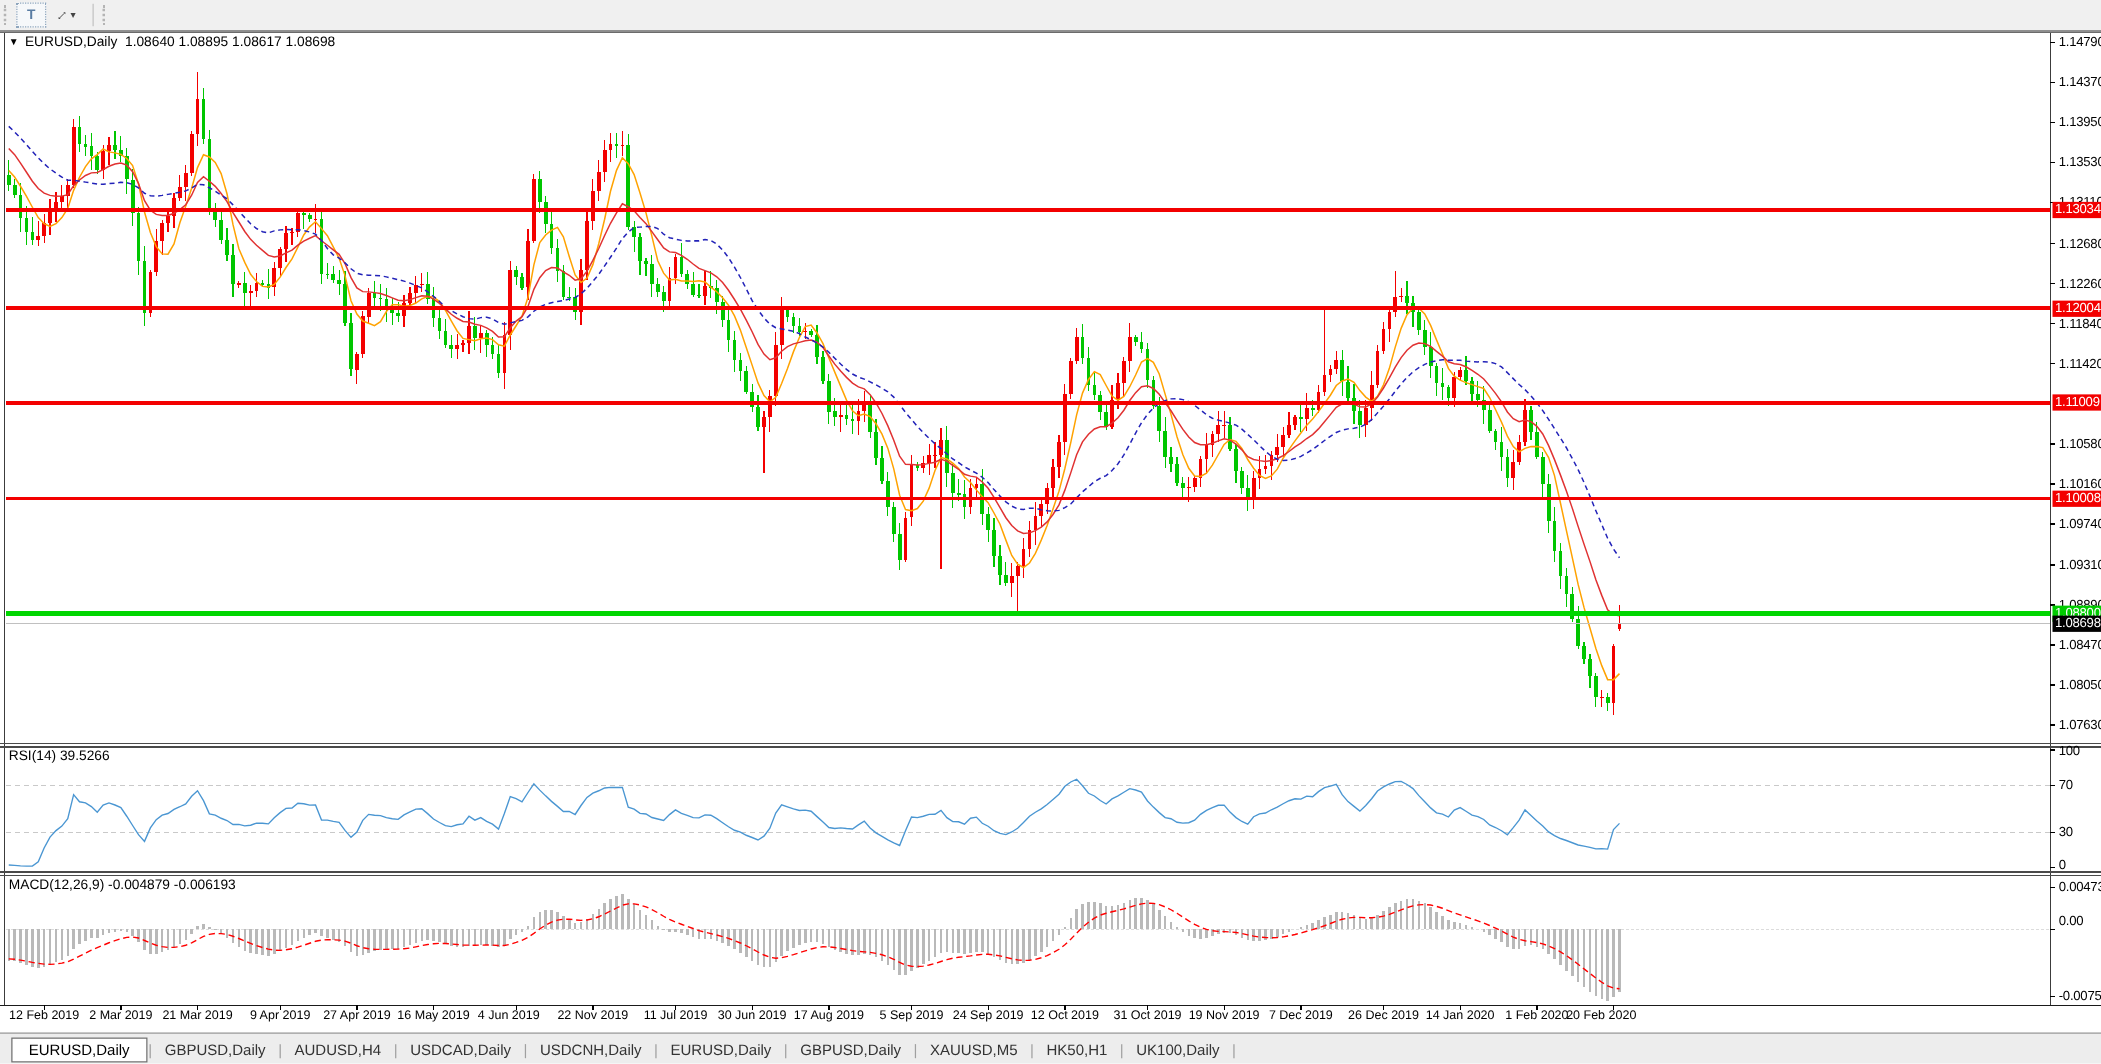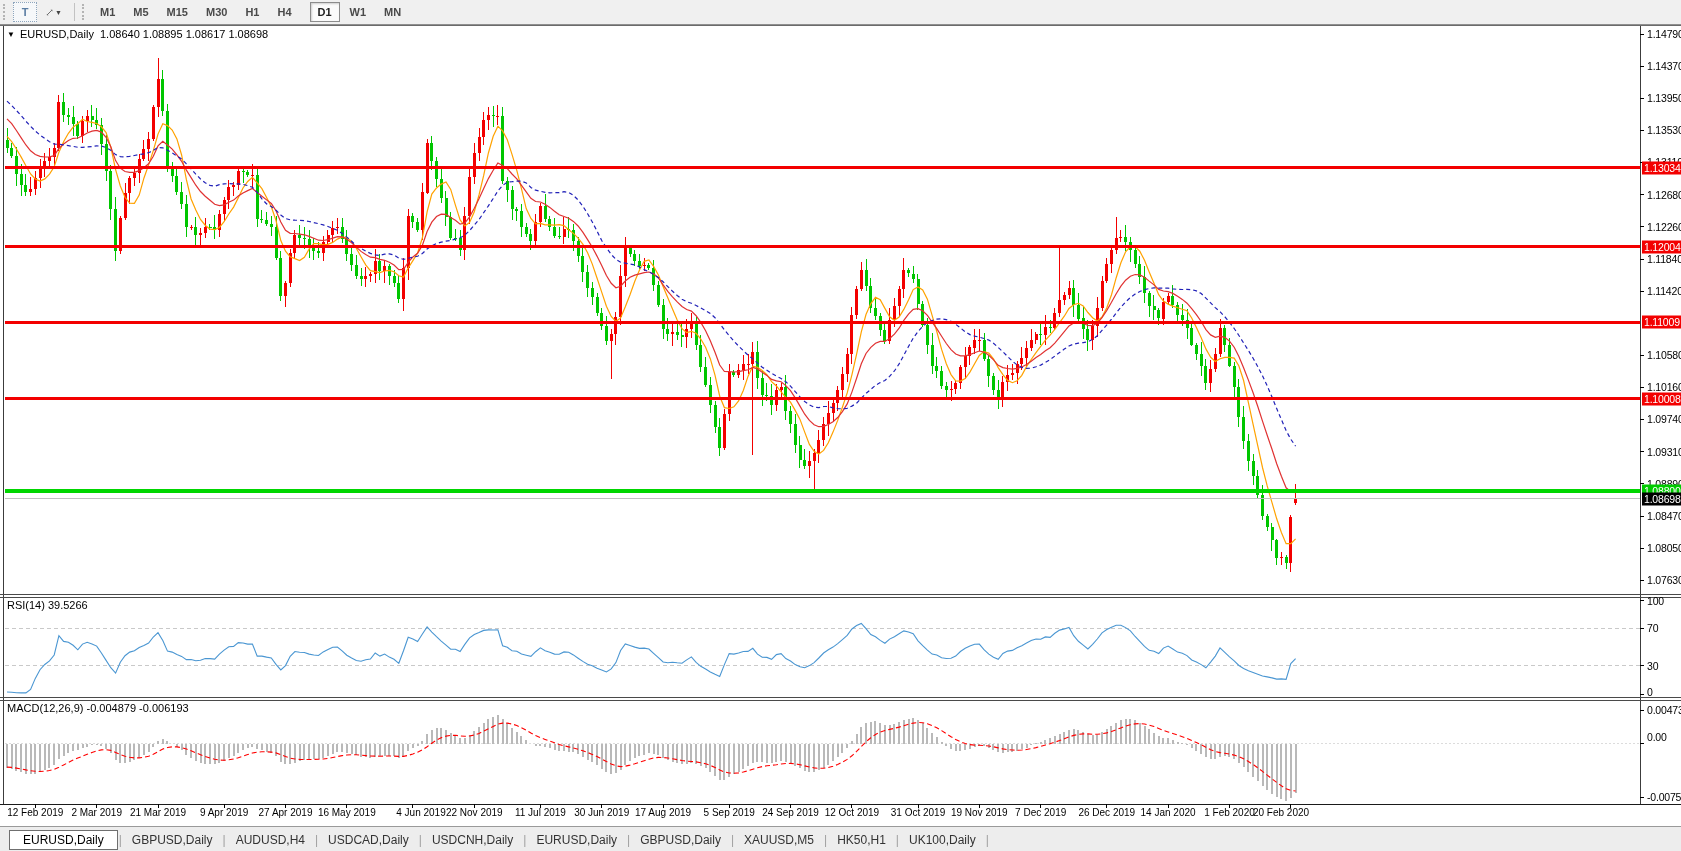--- a/index.html
+++ b/index.html
@@ -46,21 +46,20 @@
     <button class="tbtn xtool">
       <svg width="13" height="13" viewBox="0 0 13 13">
         <line x1="3" y1="10" x2="10" y2="3" stroke="#444" stroke-width="1.4"></line>
         <polygon points="8.6,1.6 11.6,1.6 11.6,4.6" fill="#444"></polygon>
         <polygon points="1.6,8.6 1.6,11.6 4.6,11.6" fill="#444"></polygon>
       </svg>
       <span class="caret-small">▼</span>
     </button>
     <span class="vsep"></span>
     <span class="grip"></span>
-    <span id="tf-group"><button class="tfbtn">M1</button><button class="tfbtn">M5</button><button class="tfbtn">M15</button><button class="tfbtn">M30</button><button class="tfbtn">H1</button><button class="tfbtn">H4</button><span class="vsep"></span><button class="tfbtn active">D1</button><button class="tfbtn">W1</button><button class="tfbtn">MN</button><span class="vsep"></span></span>
   </div>
 
   <svg id="cv" width="1681" height="851">
       <line x1="7" y1="128.2" x2="7" y2="152.5" stroke="#00c600" stroke-width="1" shape-rendering="crispEdges"></line>
       <rect x="5.5" y="140.0" width="3" height="7.6" fill="#00c600" shape-rendering="crispEdges"></rect>
       <line x1="11.719999999999999" y1="143.3" x2="11.719999999999999" y2="158.2" stroke="#00c600" stroke-width="1" shape-rendering="crispEdges"></line>
       <rect x="10.2" y="147.6" width="3" height="8.3" fill="#00c600" shape-rendering="crispEdges"></rect>
       <line x1="16.439999999999998" y1="146.7" x2="16.439999999999998" y2="185.7" stroke="#00c600" stroke-width="1" shape-rendering="crispEdges"></line>
       <rect x="14.9" y="155.9" width="3" height="18.4" fill="#00c600" shape-rendering="crispEdges"></rect>
       <line x1="21.16" y1="164.4" x2="21.16" y2="195.6" stroke="#00c600" stroke-width="1" shape-rendering="crispEdges"></line>
@@ -983,21 +982,21 @@
       <div class="pricebox" style="top:322.3px;background:#f30000">1.11009</div>
       <div class="pricebox" style="top:398.7px;background:#f30000">1.10008</div>
       <div class="pricebox" style="top:490.8px;background:#00cc00">1.08800</div>
       <div class="pricebox" style="top:498.6px;background:#000000">1.08698</div>
       <div class="datelab" style="left:35.3px">12 Feb 2019</div>
       <div class="datelab" style="left:96.7px">2 Mar 2019</div>
       <div class="datelab" style="left:158.0px">21 Mar 2019</div>
       <div class="datelab" style="left:224.1px">9 Apr 2019</div>
       <div class="datelab" style="left:285.5px">27 Apr 2019</div>
       <div class="datelab" style="left:346.8px">16 May 2019</div>
-      <div class="datelab" style="left:421px">4 Jun 2019</div>
+      <div class="datelab" style="left:407px">4 Jun 2019</div>
       <div class="datelab" style="left:474.3px">22 Nov 2019</div>
       <div class="datelab" style="left:540.4px">11 Jul 2019</div>
       <div class="datelab" style="left:601.7px">30 Jun 2019</div>
       <div class="datelab" style="left:663.1px">17 Aug 2019</div>
       <div class="datelab" style="left:729.2px">5 Sep 2019</div>
       <div class="datelab" style="left:790.5px">24 Sep 2019</div>
       <div class="datelab" style="left:851.9px">12 Oct 2019</div>
       <div class="datelab" style="left:918.0px">31 Oct 2019</div>
       <div class="datelab" style="left:979.3px">19 Nov 2019</div>
       <div class="datelab" style="left:1040.7px">7 Dec 2019</div>

